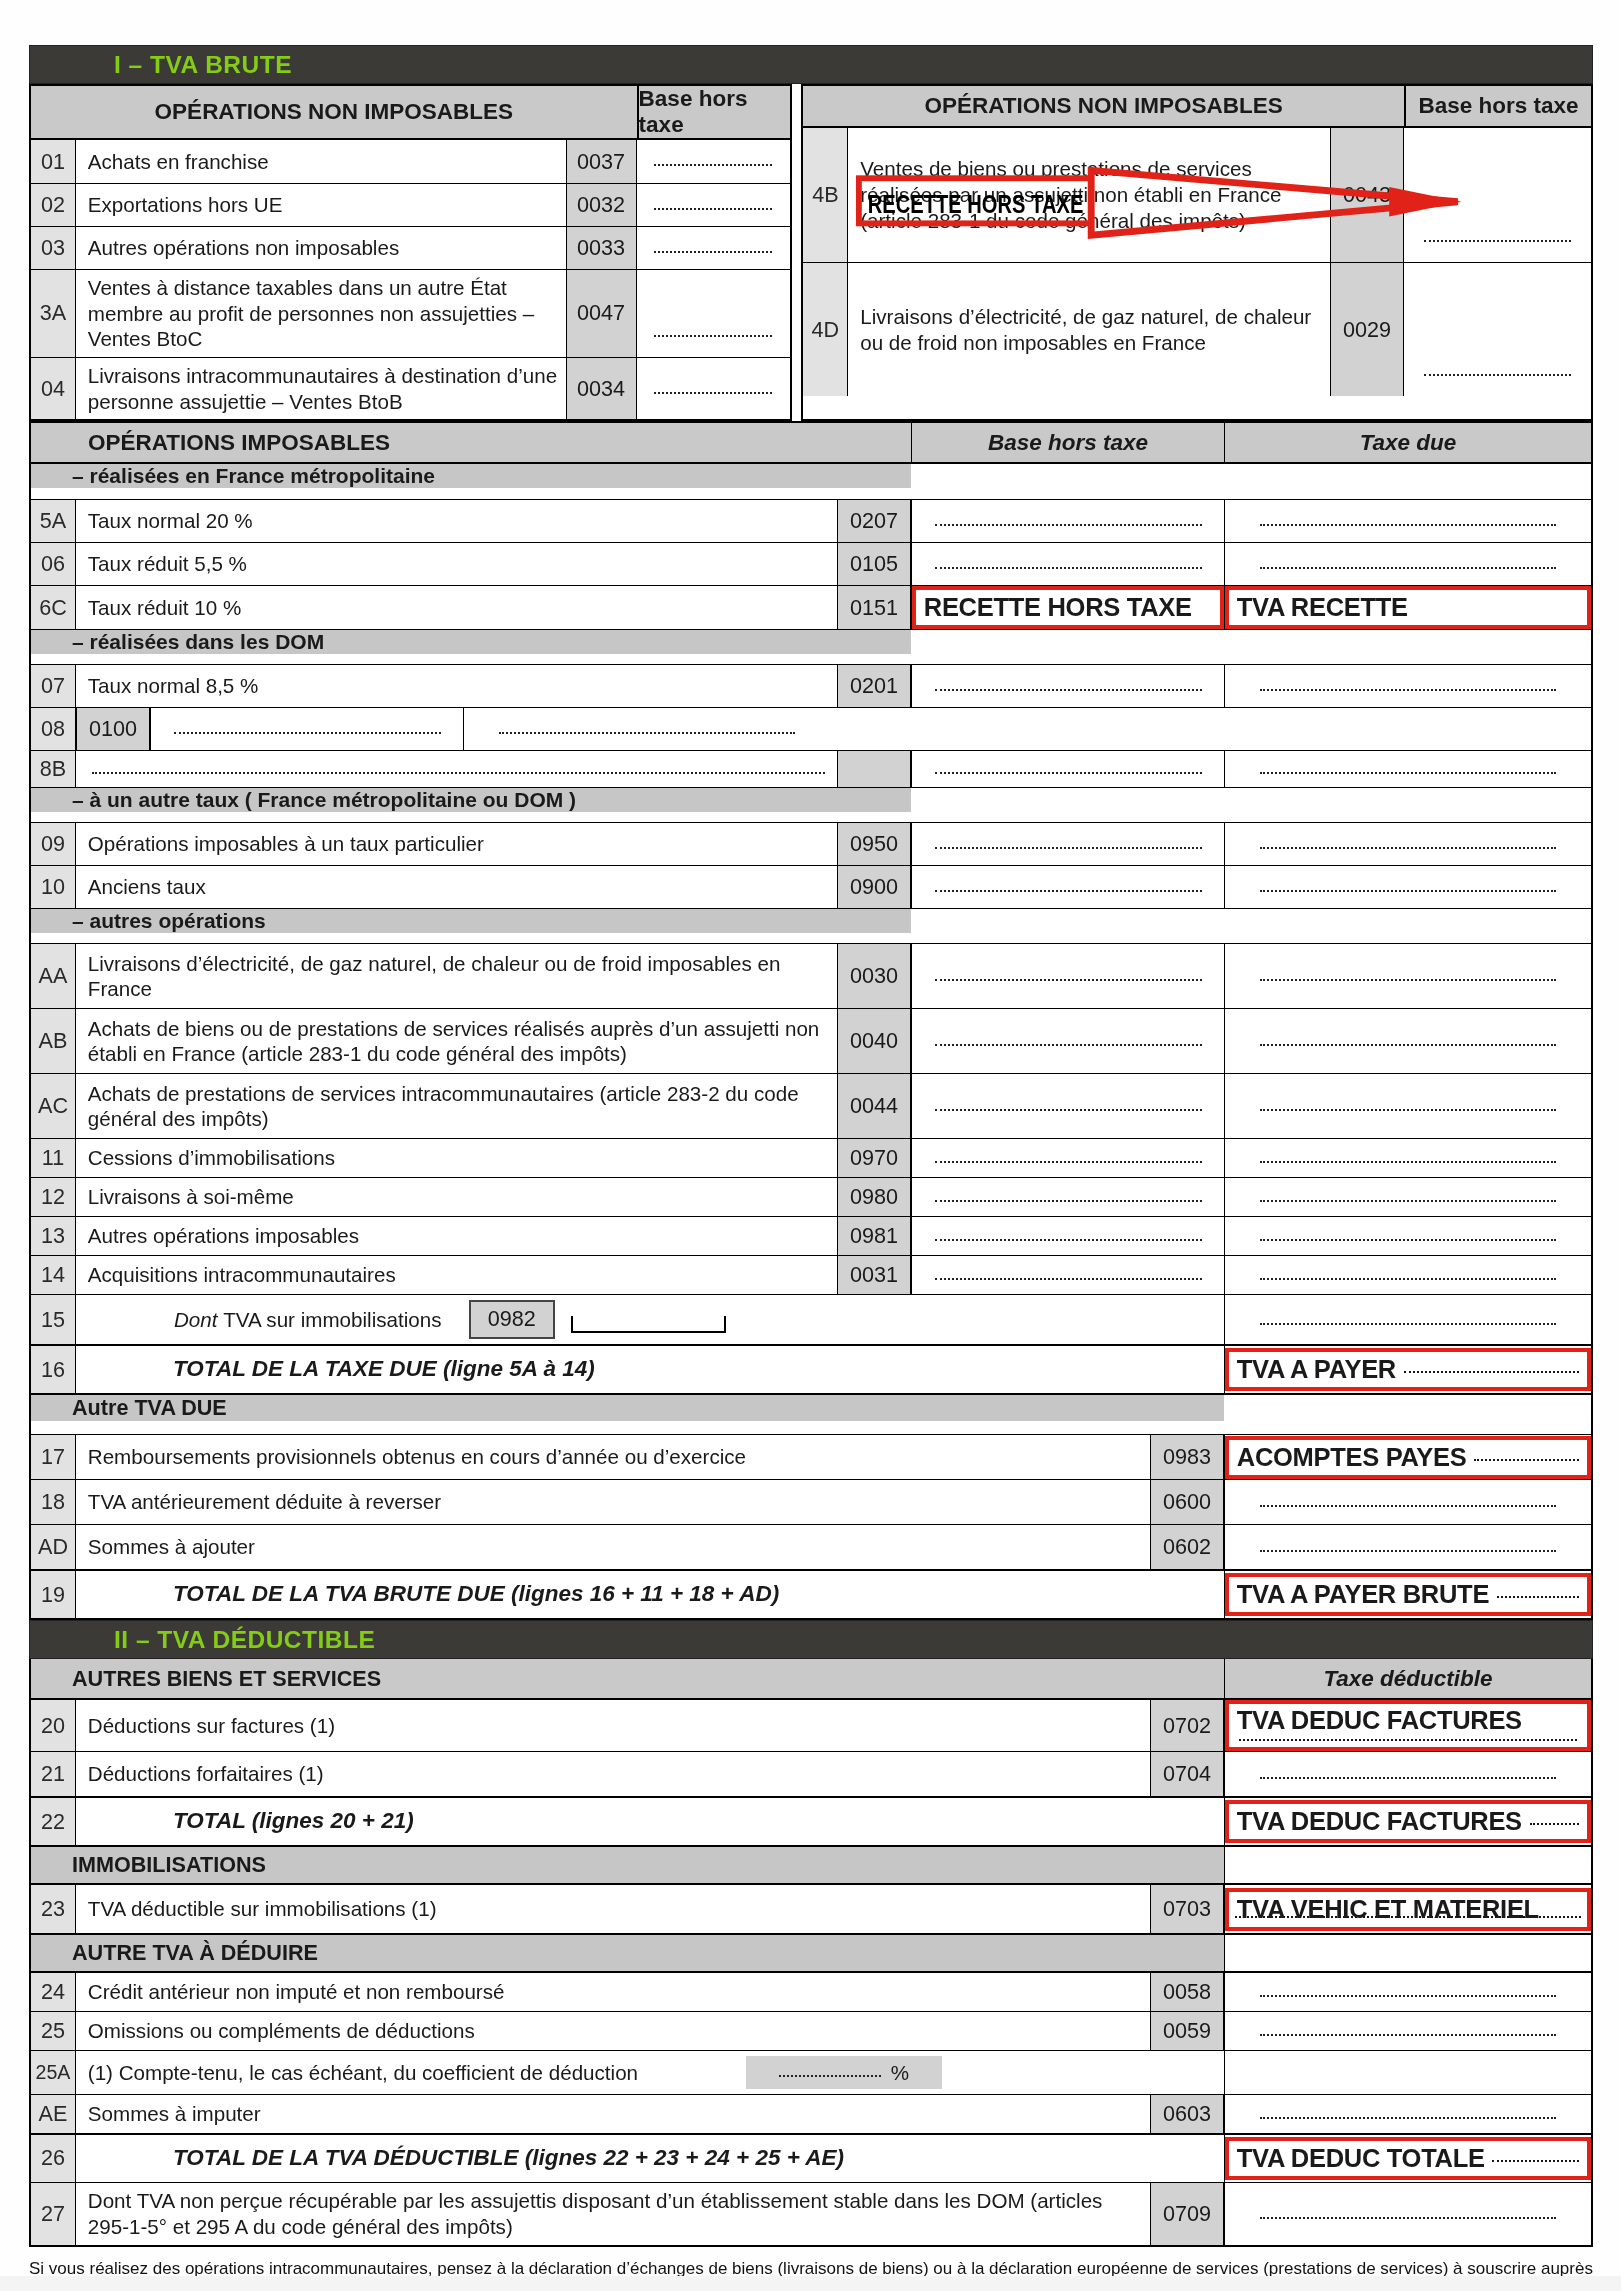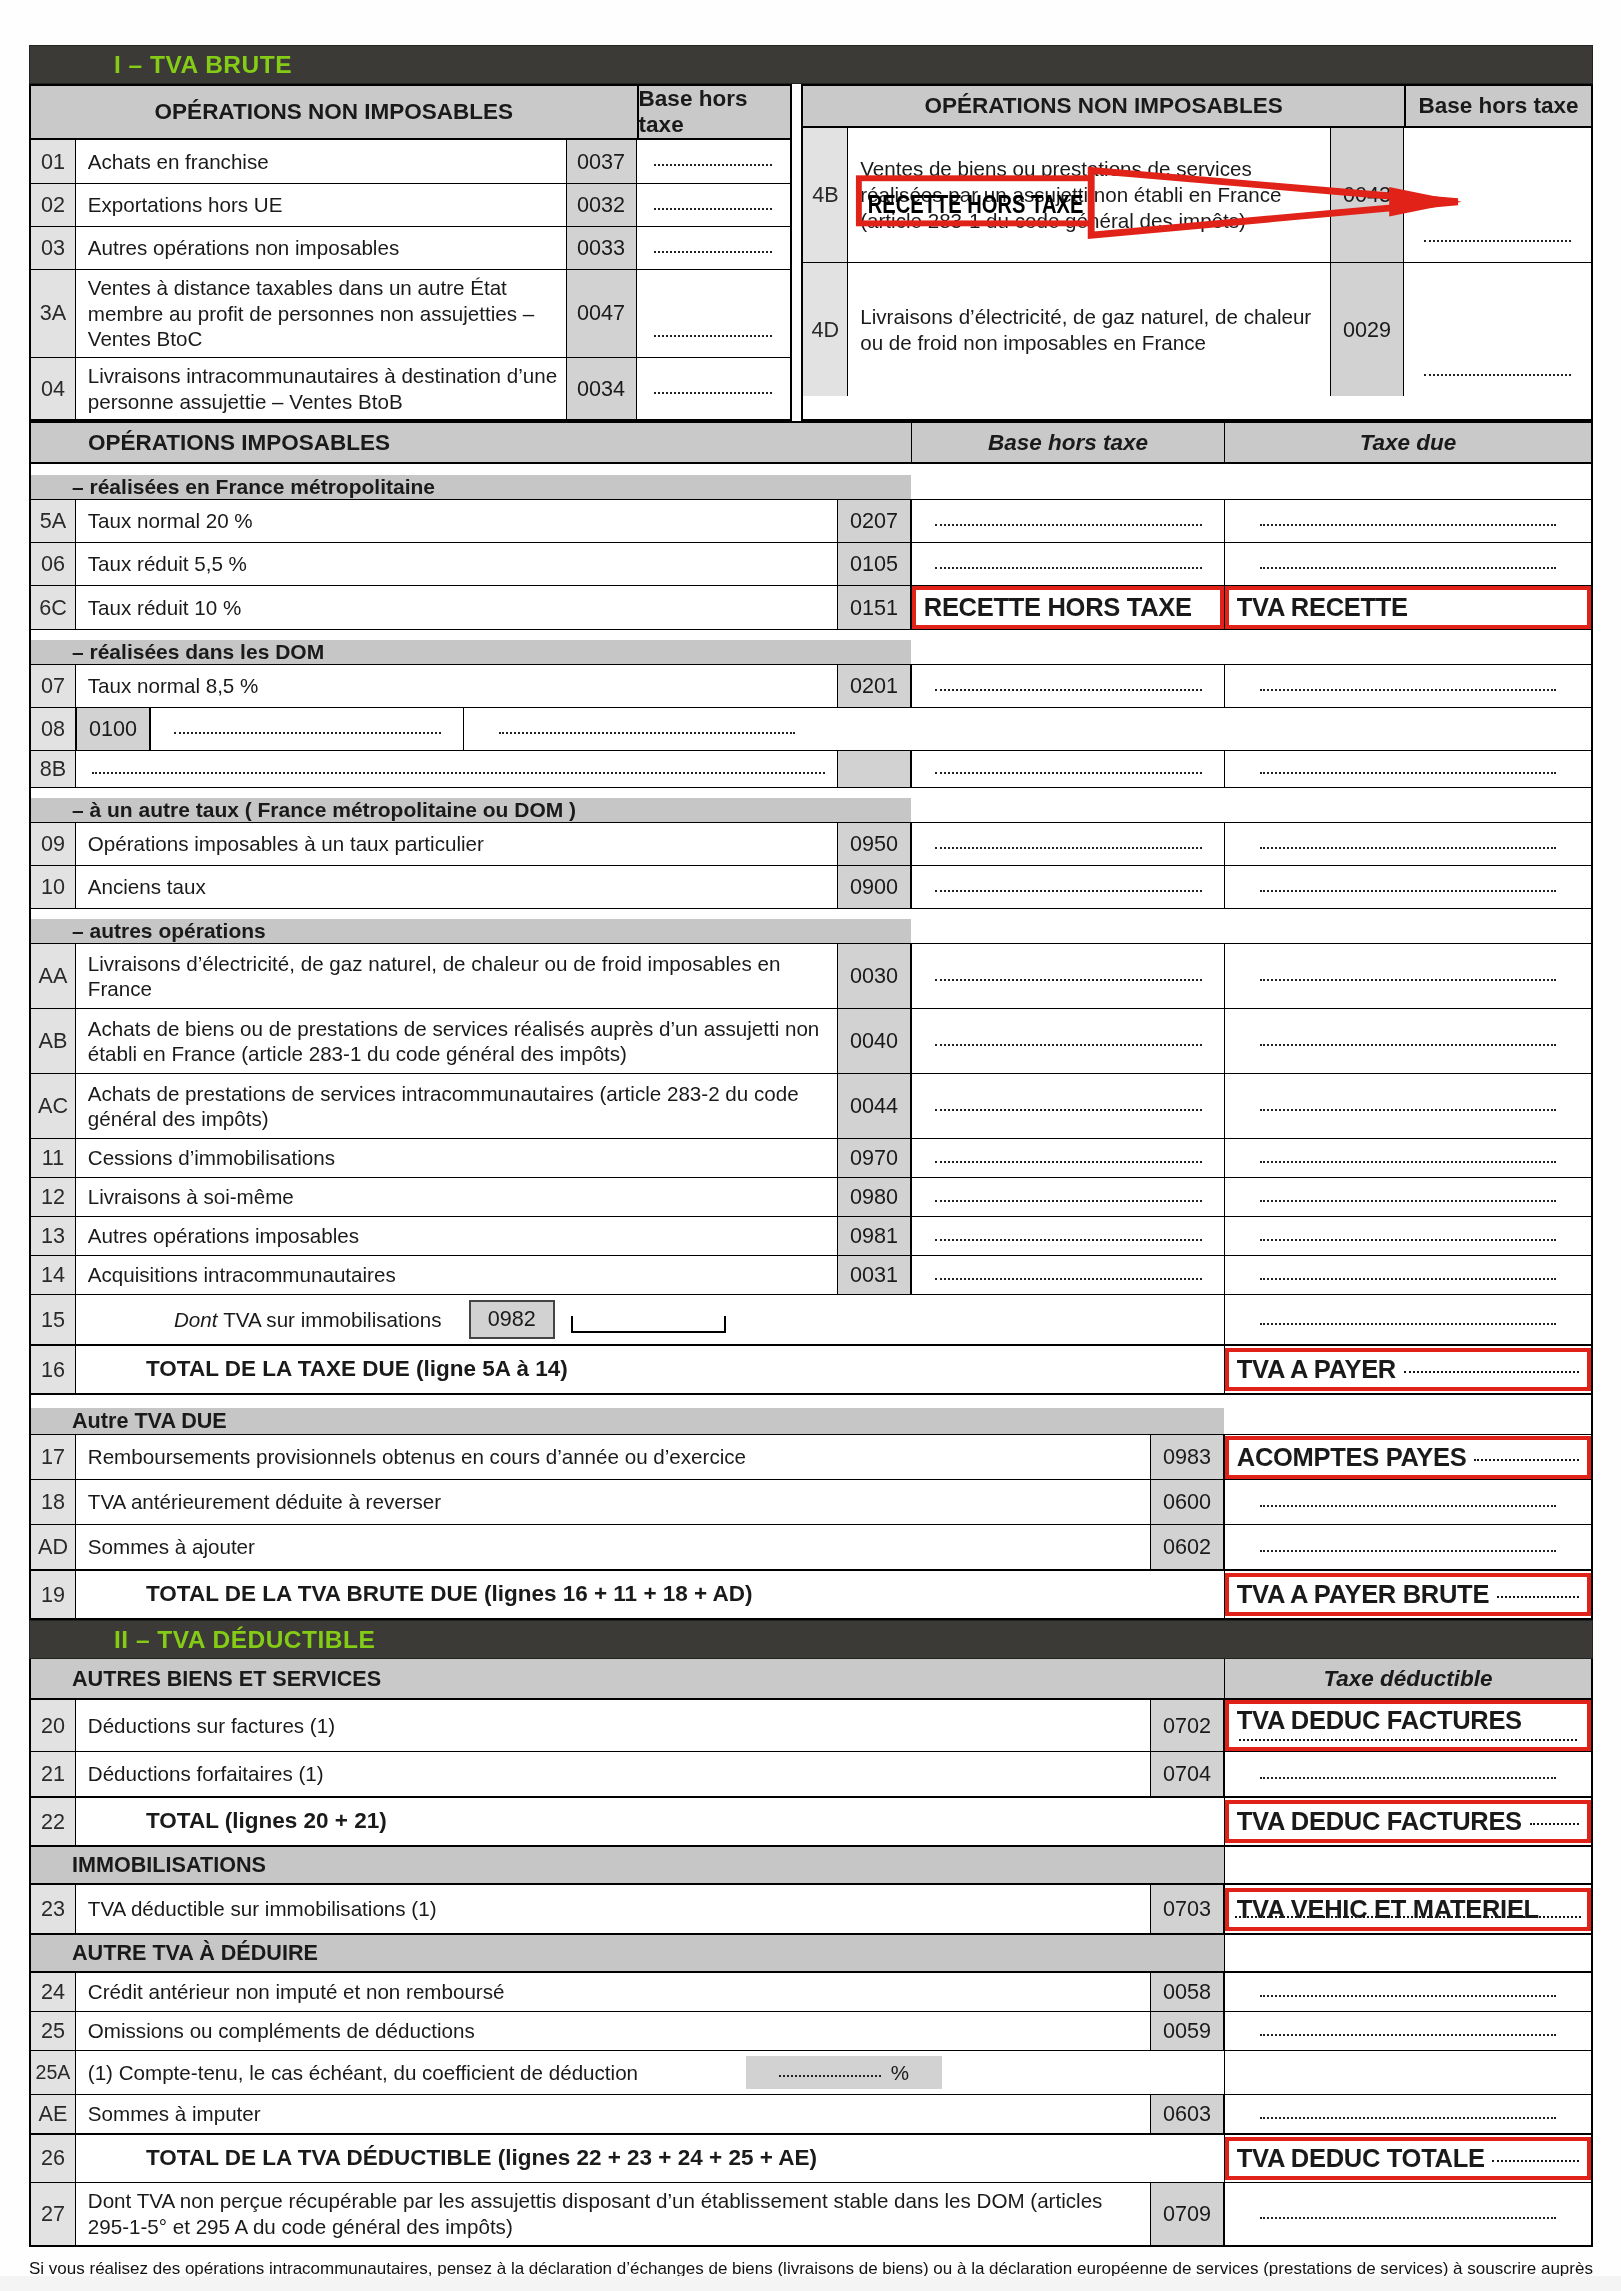--- a/index.html
+++ b/index.html
@@ -55,32 +55,32 @@
 
   
   .imp { border:2px solid #000; border-top:none; background:#fff; }
   .th2 { display:flex; background:#c9c9c9; border-top:2px solid #000; border-bottom:2px solid #000;
          min-height:43px; align-items:stretch; font-weight:bold; }
   .th2 .lab  { flex:1; display:flex; align-items:center; padding-left:57px; font-size:22.5px; }
   .th2 .colb { width:313px; border-left:1px solid #000; font-style:italic; font-size:22.5px;
                display:flex; align-items:center; justify-content:center; }
   .th2 .colt { width:367px; border-left:1px solid #000; font-style:italic; font-size:22.5px;
                display:flex; align-items:center; justify-content:center;text-align:center; }
-  .bandrow { display:flex; border-top:1px solid #000; min-height:35px; align-items:flex-end; }
+  .bandrow { display:flex; border-top:1px solid #000; min-height:35px; align-items:flex-start; }
   .bandrow .bl { flex:1; background:#c6c6c6; display:flex; align-items:center;
                  padding-left:41px; font-weight:bold; font-size:21px; }
   .bandrow .wv { width:313px; border-left:1px solid #000; background:#fff; }
   .bandrow .wt { width:367px; border-left:1px solid #000; background:#fff; }
   .imp .cc { width:74px; min-width:74px; }
   .cv.b { width:313px; min-width:313px; border-left:1px solid #000; }
   .cv.t { width:367px; min-width:367px; border-left:1px solid #000; }
   .dw1{width:118px} .dw2{width:147px} .dwb{width:267px} .dwt{width:296px}
 
   
-  .cl.tot { font-weight:bold; font-size:22.5px; padding-left:70px; }
+  .cl.tot { font-weight:bold; font-style:italic; font-size:22.5px; padding-left:97px; }
 
   
   .cc2 { width:74px; min-width:74px; background:#d2d2d2; border-left:1px solid #000;
          border-right:1px solid #000; display:flex; align-items:center; justify-content:center;
          font-size:21.6px; }
   .sp76 { width:74px; min-width:74px; }
 
   
   .redbox { border:4.9px solid #e02218; background:#fff; width:100%; height:43px;
             display:flex; align-items:center; padding:2px 7.8px; font-size:25.5px; font-weight:600;

